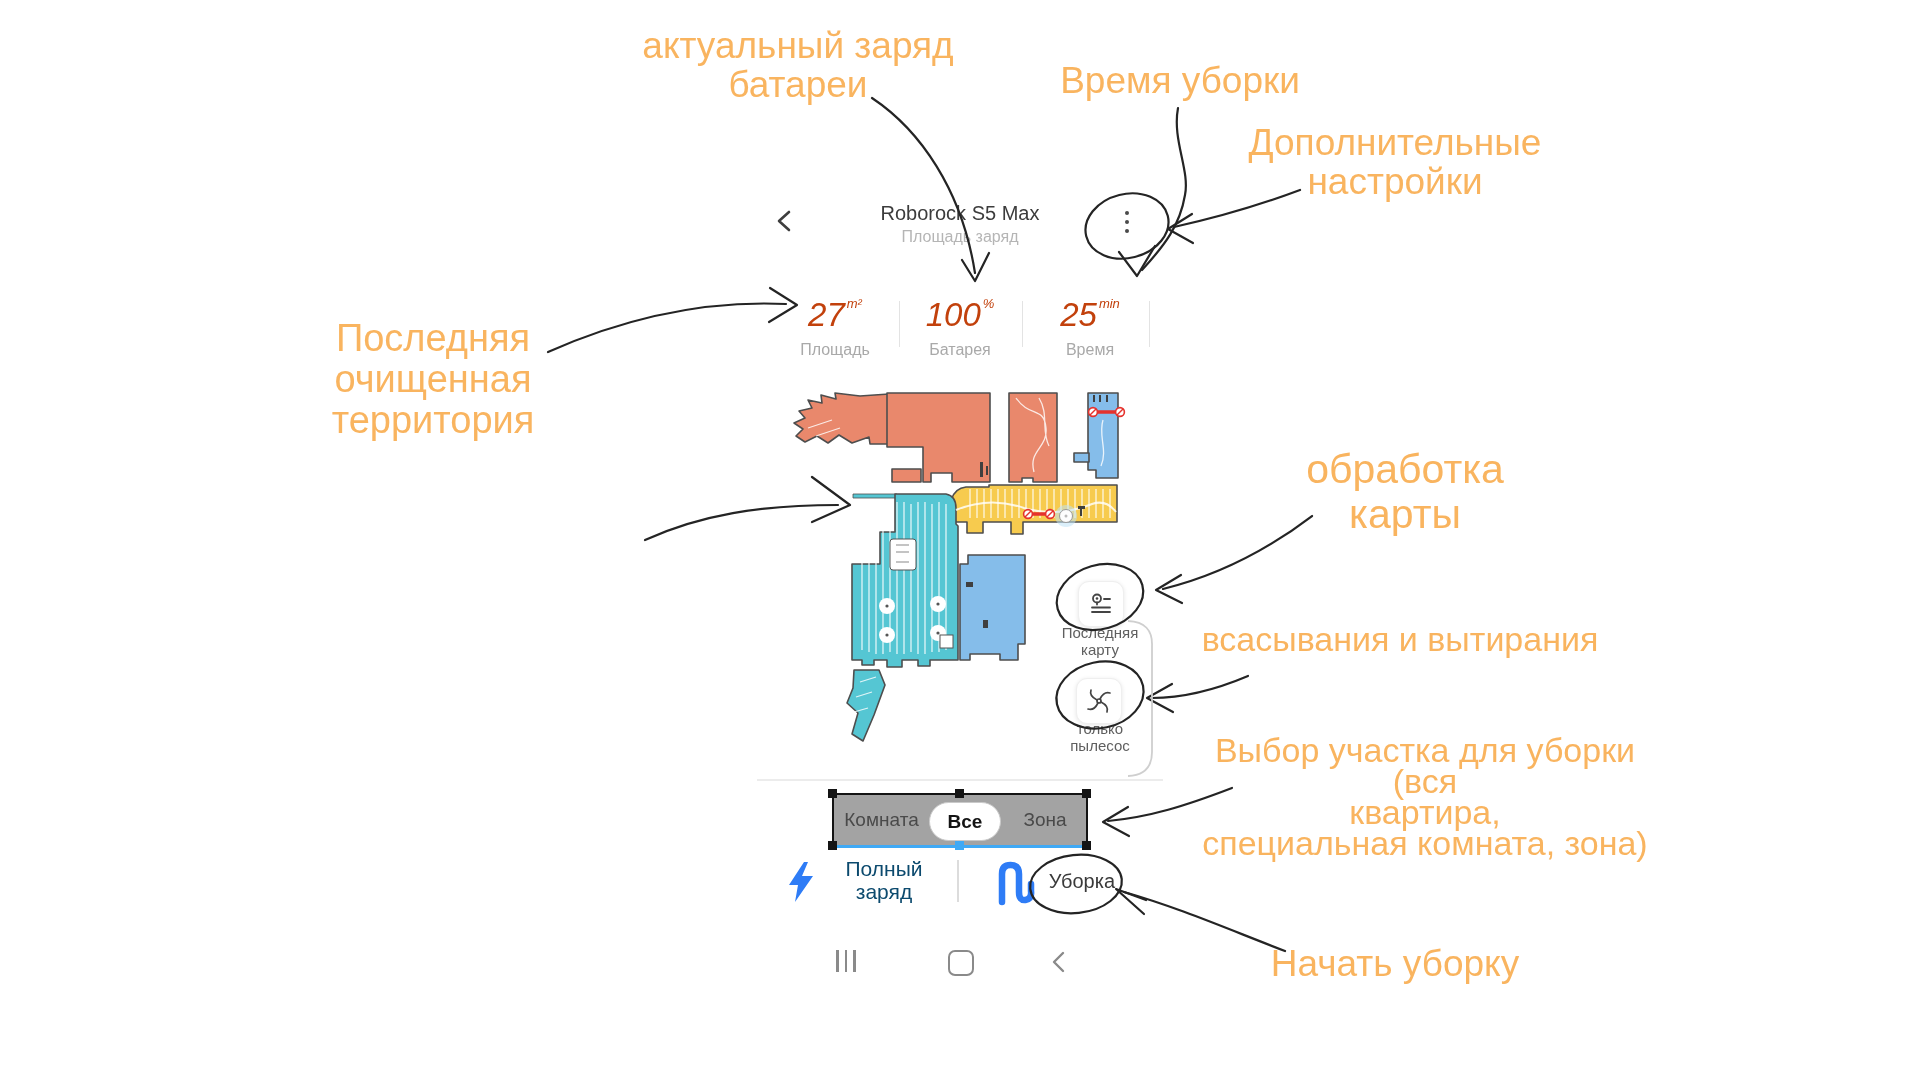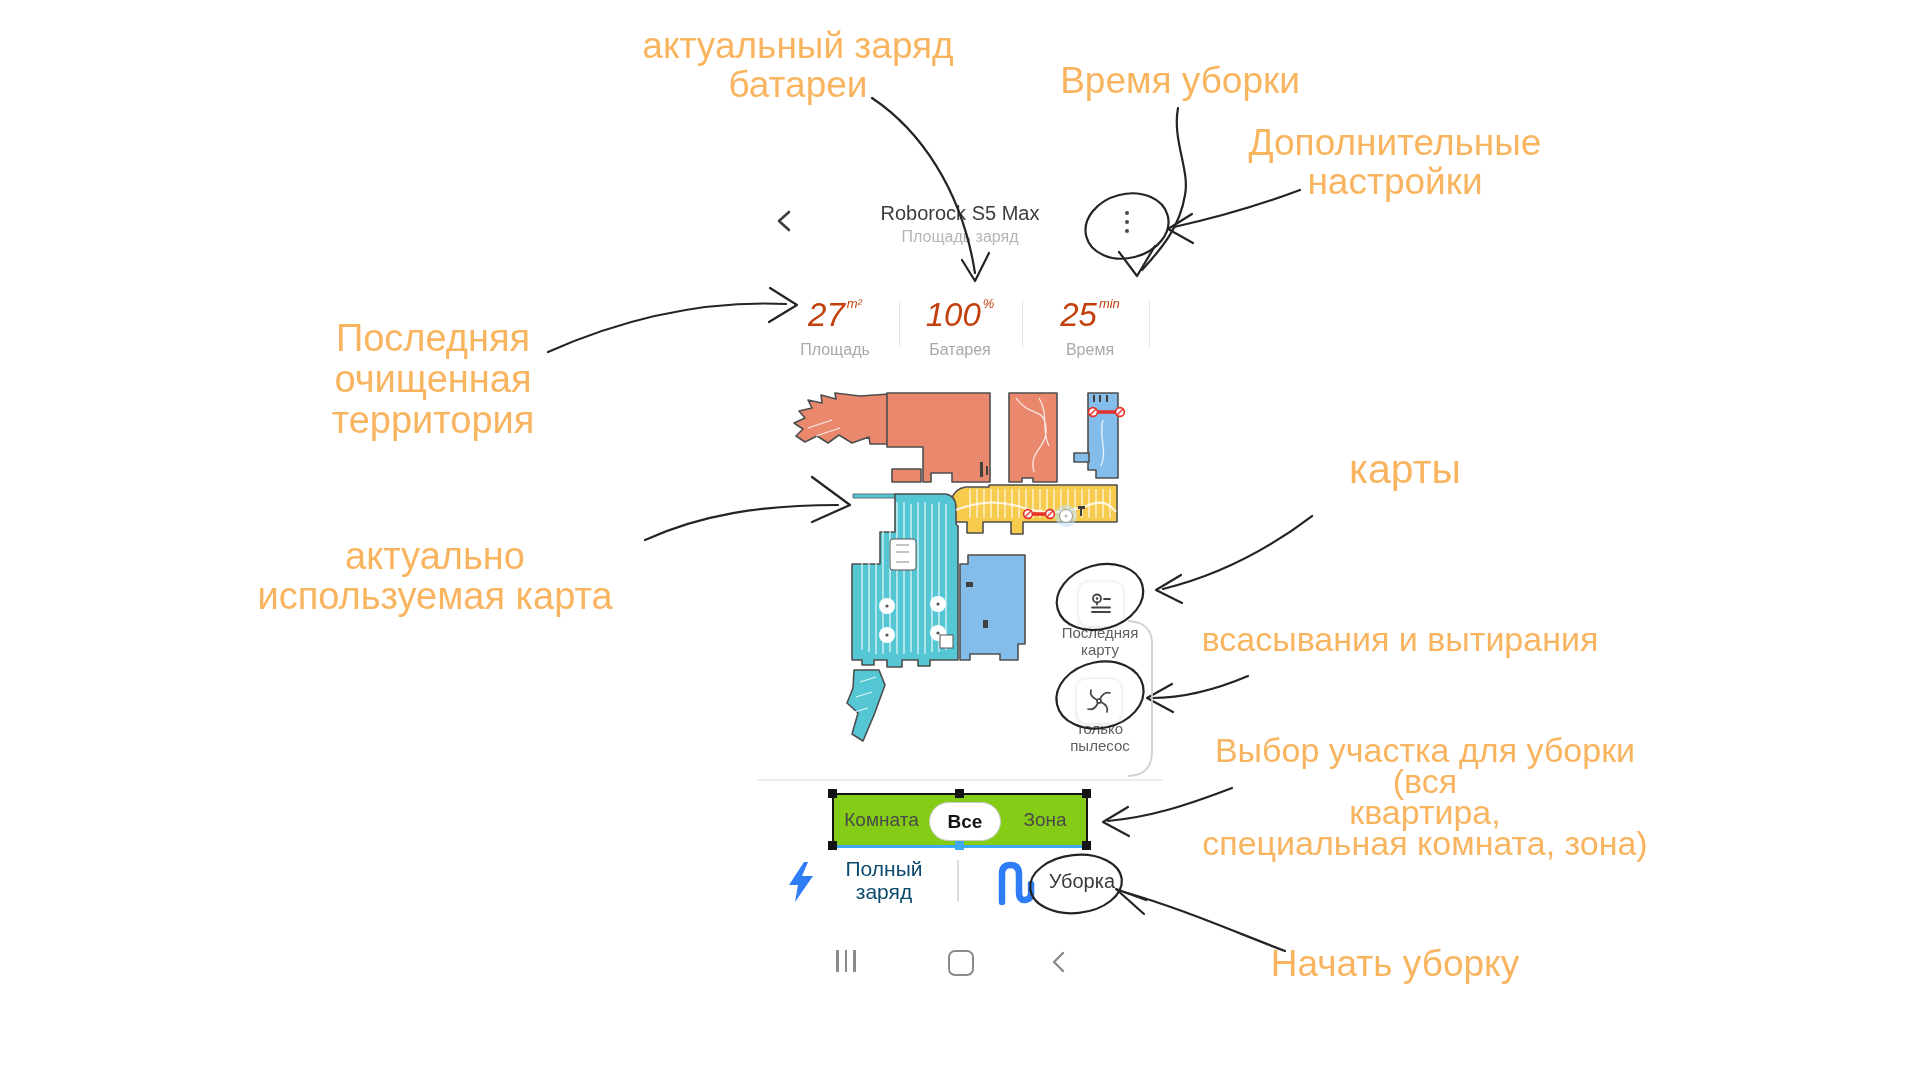--- a/index.html
+++ b/index.html
@@ -15,21 +15,21 @@
   .stat{width:130px;text-align:center;}
   .stat-val{font-size:33px;color:#c2410c;font-style:italic;}
   .stat-val sup{font-size:13px;vertical-align:18px;margin-left:2px;}
   .stat-label{margin-top:7px;font-size:16px;color:#a9a9a9;}
   .stat-div{width:1px;background:#e3e3e3;height:46px;}
   
   .map-btn{width:44px;height:44px;background:#fff;border:1px solid #efefef;border-radius:11px;
            box-shadow:0 1px 4px rgba(0,0,0,.10);display:flex;align-items:center;justify-content:center;}
   .map-btn-label{width:110px;text-align:center;font-size:15px;line-height:17px;color:#5f5f5f;}
   
-  .tabs-box{width:256px;height:54px;background:#84cc16;border:2.5px solid #141414;box-sizing:border-box;}
+  .tabs-box{width:256px;height:54px;background:#a3a3a3;border:2.5px solid #141414;box-sizing:border-box;}
   .tab{position:absolute;top:0;height:100%;display:flex;align-items:center;justify-content:center;
        font-size:19px;color:#4a4a4a;}
   .tab-pill{position:absolute;left:95px;top:7px;width:70px;height:37px;border:1.5px solid #c9c9c9;
             border-radius:20px;display:flex;align-items:center;justify-content:center;
             font-size:19px;font-weight:bold;color:#141414;background:#fff;}
   .handle{position:absolute;width:9px;height:9px;background:#141414;}
   .handle-blue{background:#3FA9F5;}
   .blue-line{position:absolute;left:-2px;bottom:-3px;width:256px;height:3px;background:#3FA9F5;}
   
   .status-text{font-size:21px;line-height:23px;color:#0c4a6e;text-align:center;width:120px;}
@@ -241,25 +241,22 @@
   </div>
   <div class="abs ann" style="left:1240px;top:124px;width:310px;font-size:37px">
     <div>Дополнительные</div>
     <div>настройки</div>
   </div>
   <div class="abs ann" style="left:283px;top:318px;width:300px;font-size:38px;line-height:41px">
     <div>Последняя</div>
     <div>очищенная</div>
     <div>территория</div>
   </div>
-  <div class="abs ann" style="left:235px;top:536px;width:400px;font-size:38px;line-height:40px">
-    <div>актуально</div>
-    <div>используемая карта</div>
-  </div>
   <div class="abs ann" style="left:1255px;top:447px;width:300px;font-size:41px;line-height:45px">
+    <div>обработка</div>
     <div>карты</div>
   </div>
   <div class="abs ann" style="left:1190px;top:622px;width:420px;font-size:34px;line-height:35px">
     <div>всасывания и вытирания</div>
   </div>
   <div class="abs ann" style="left:1200px;top:735px;width:450px;font-size:34px;line-height:31px">
     <div>Выбор участка для уборки (вся</div>
     <div>квартира,</div>
     <div>специальная комната, зона)</div>
   </div>

